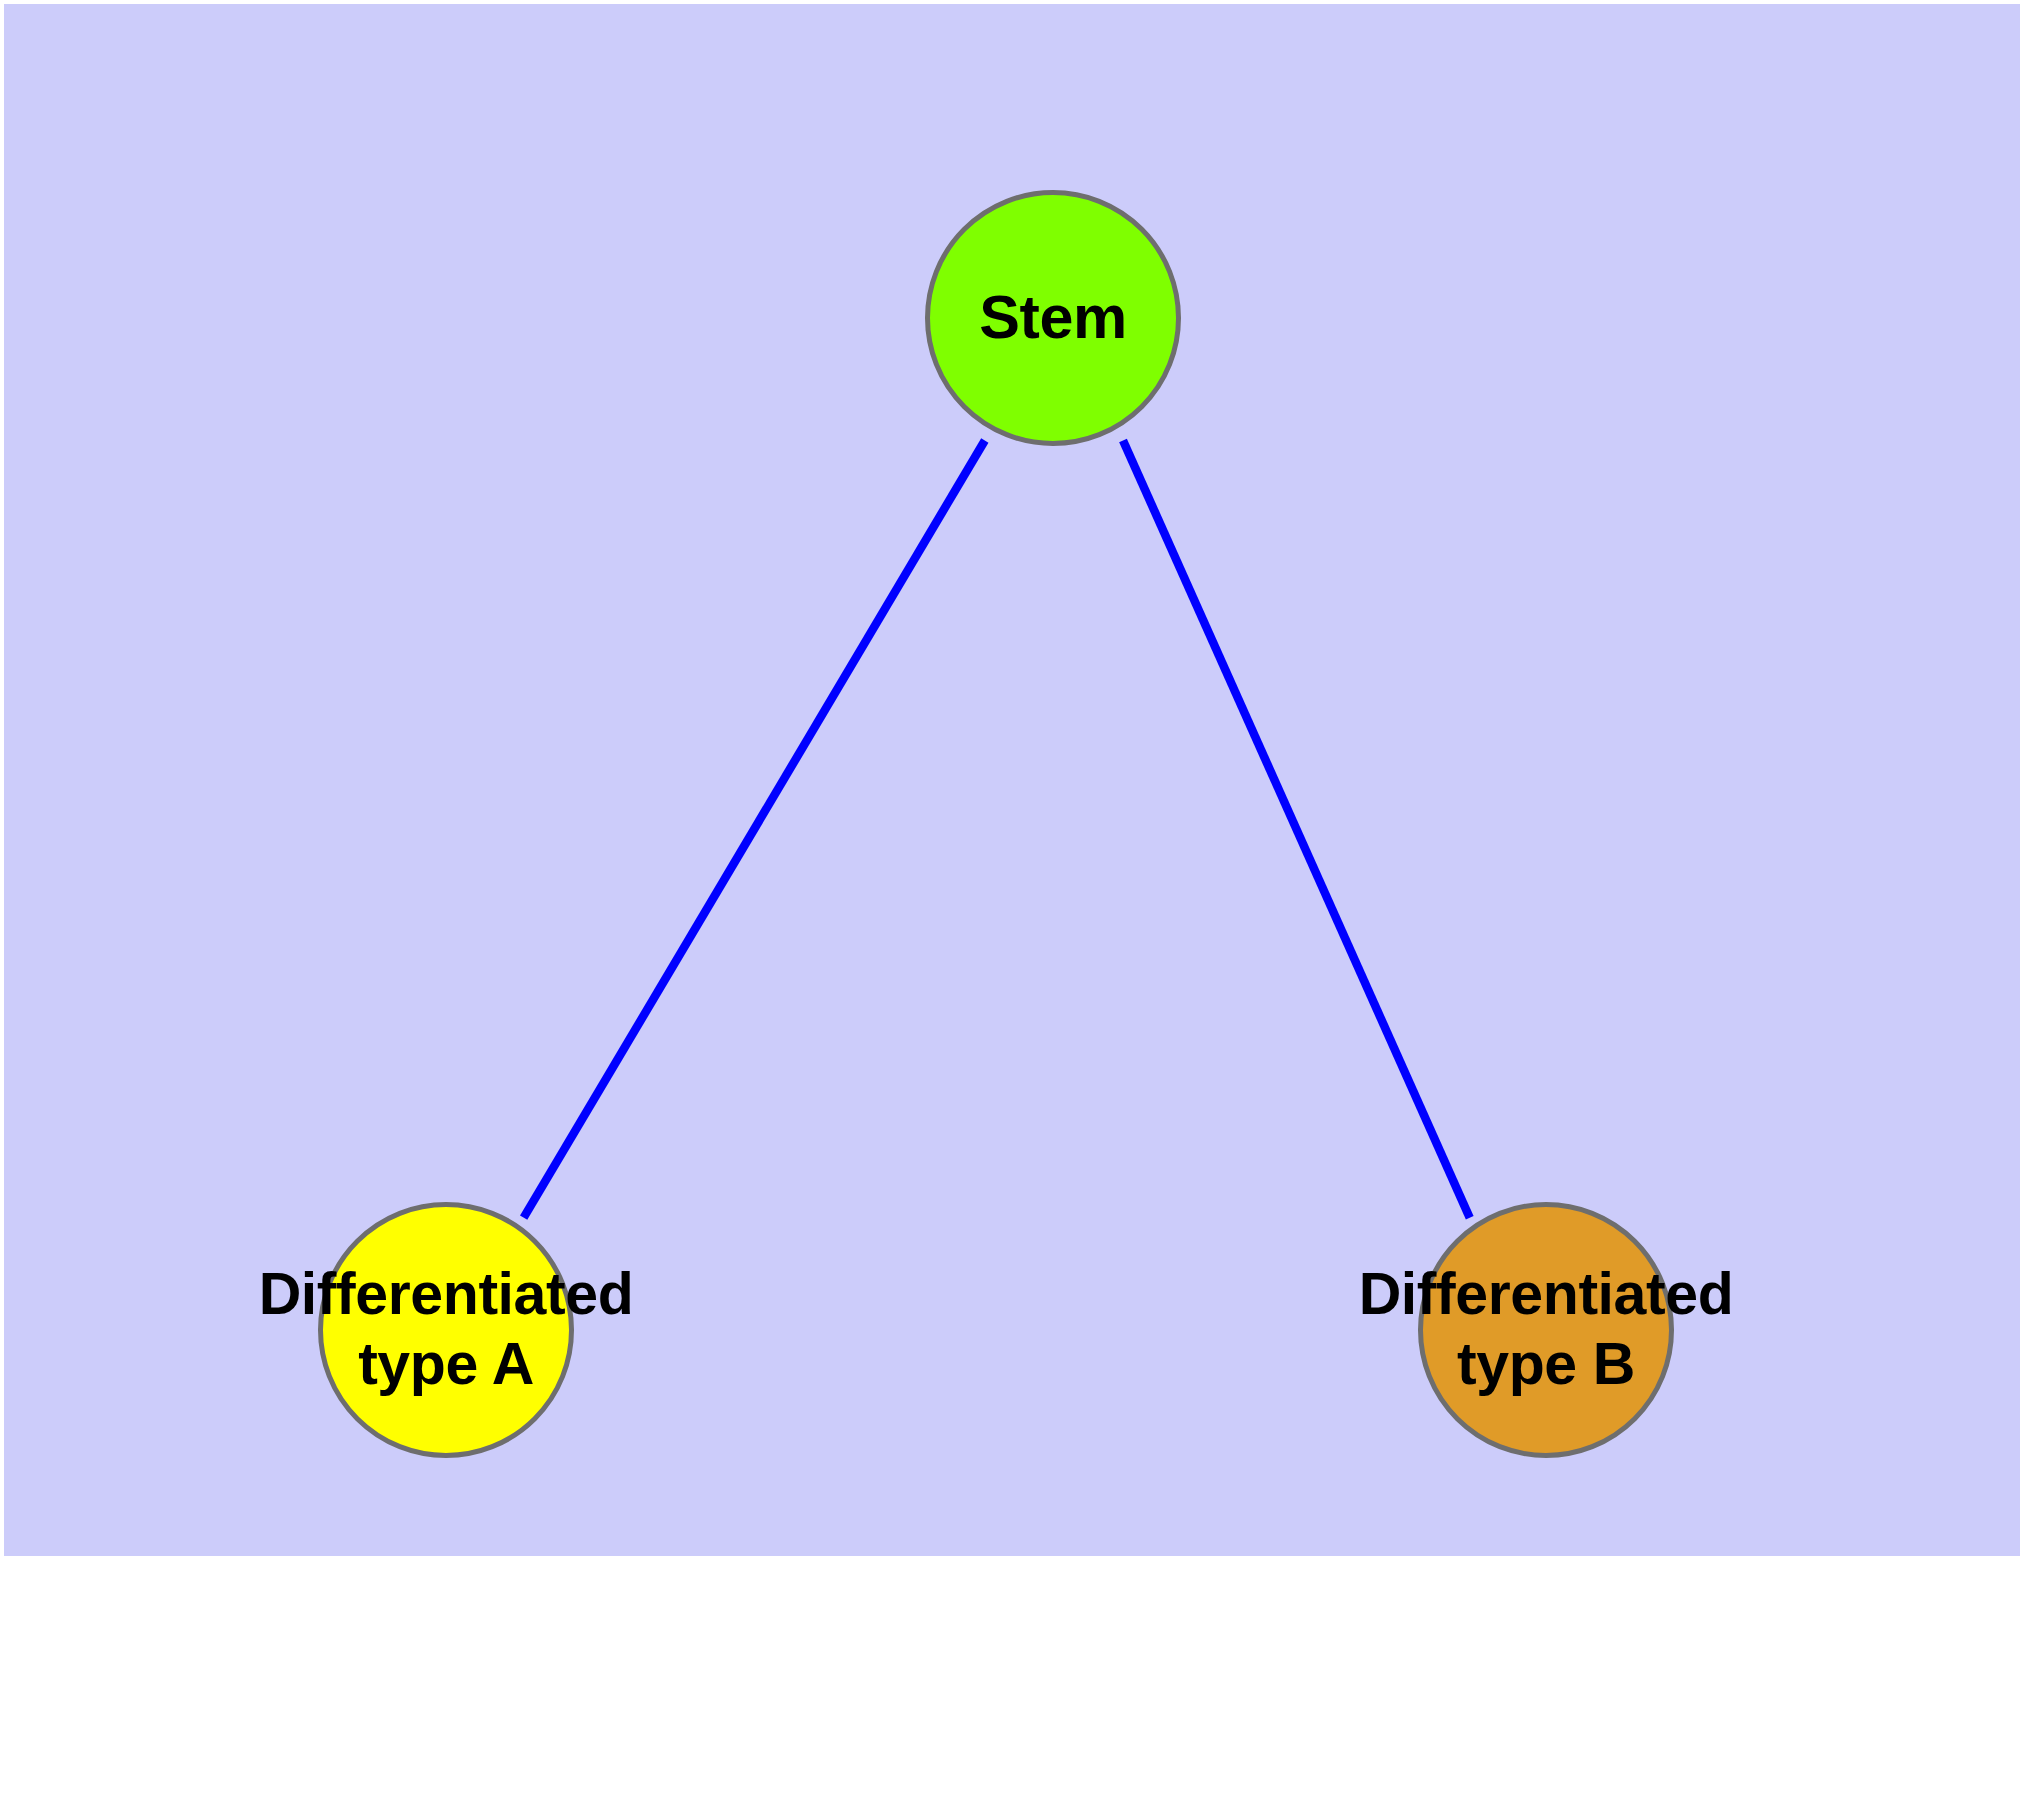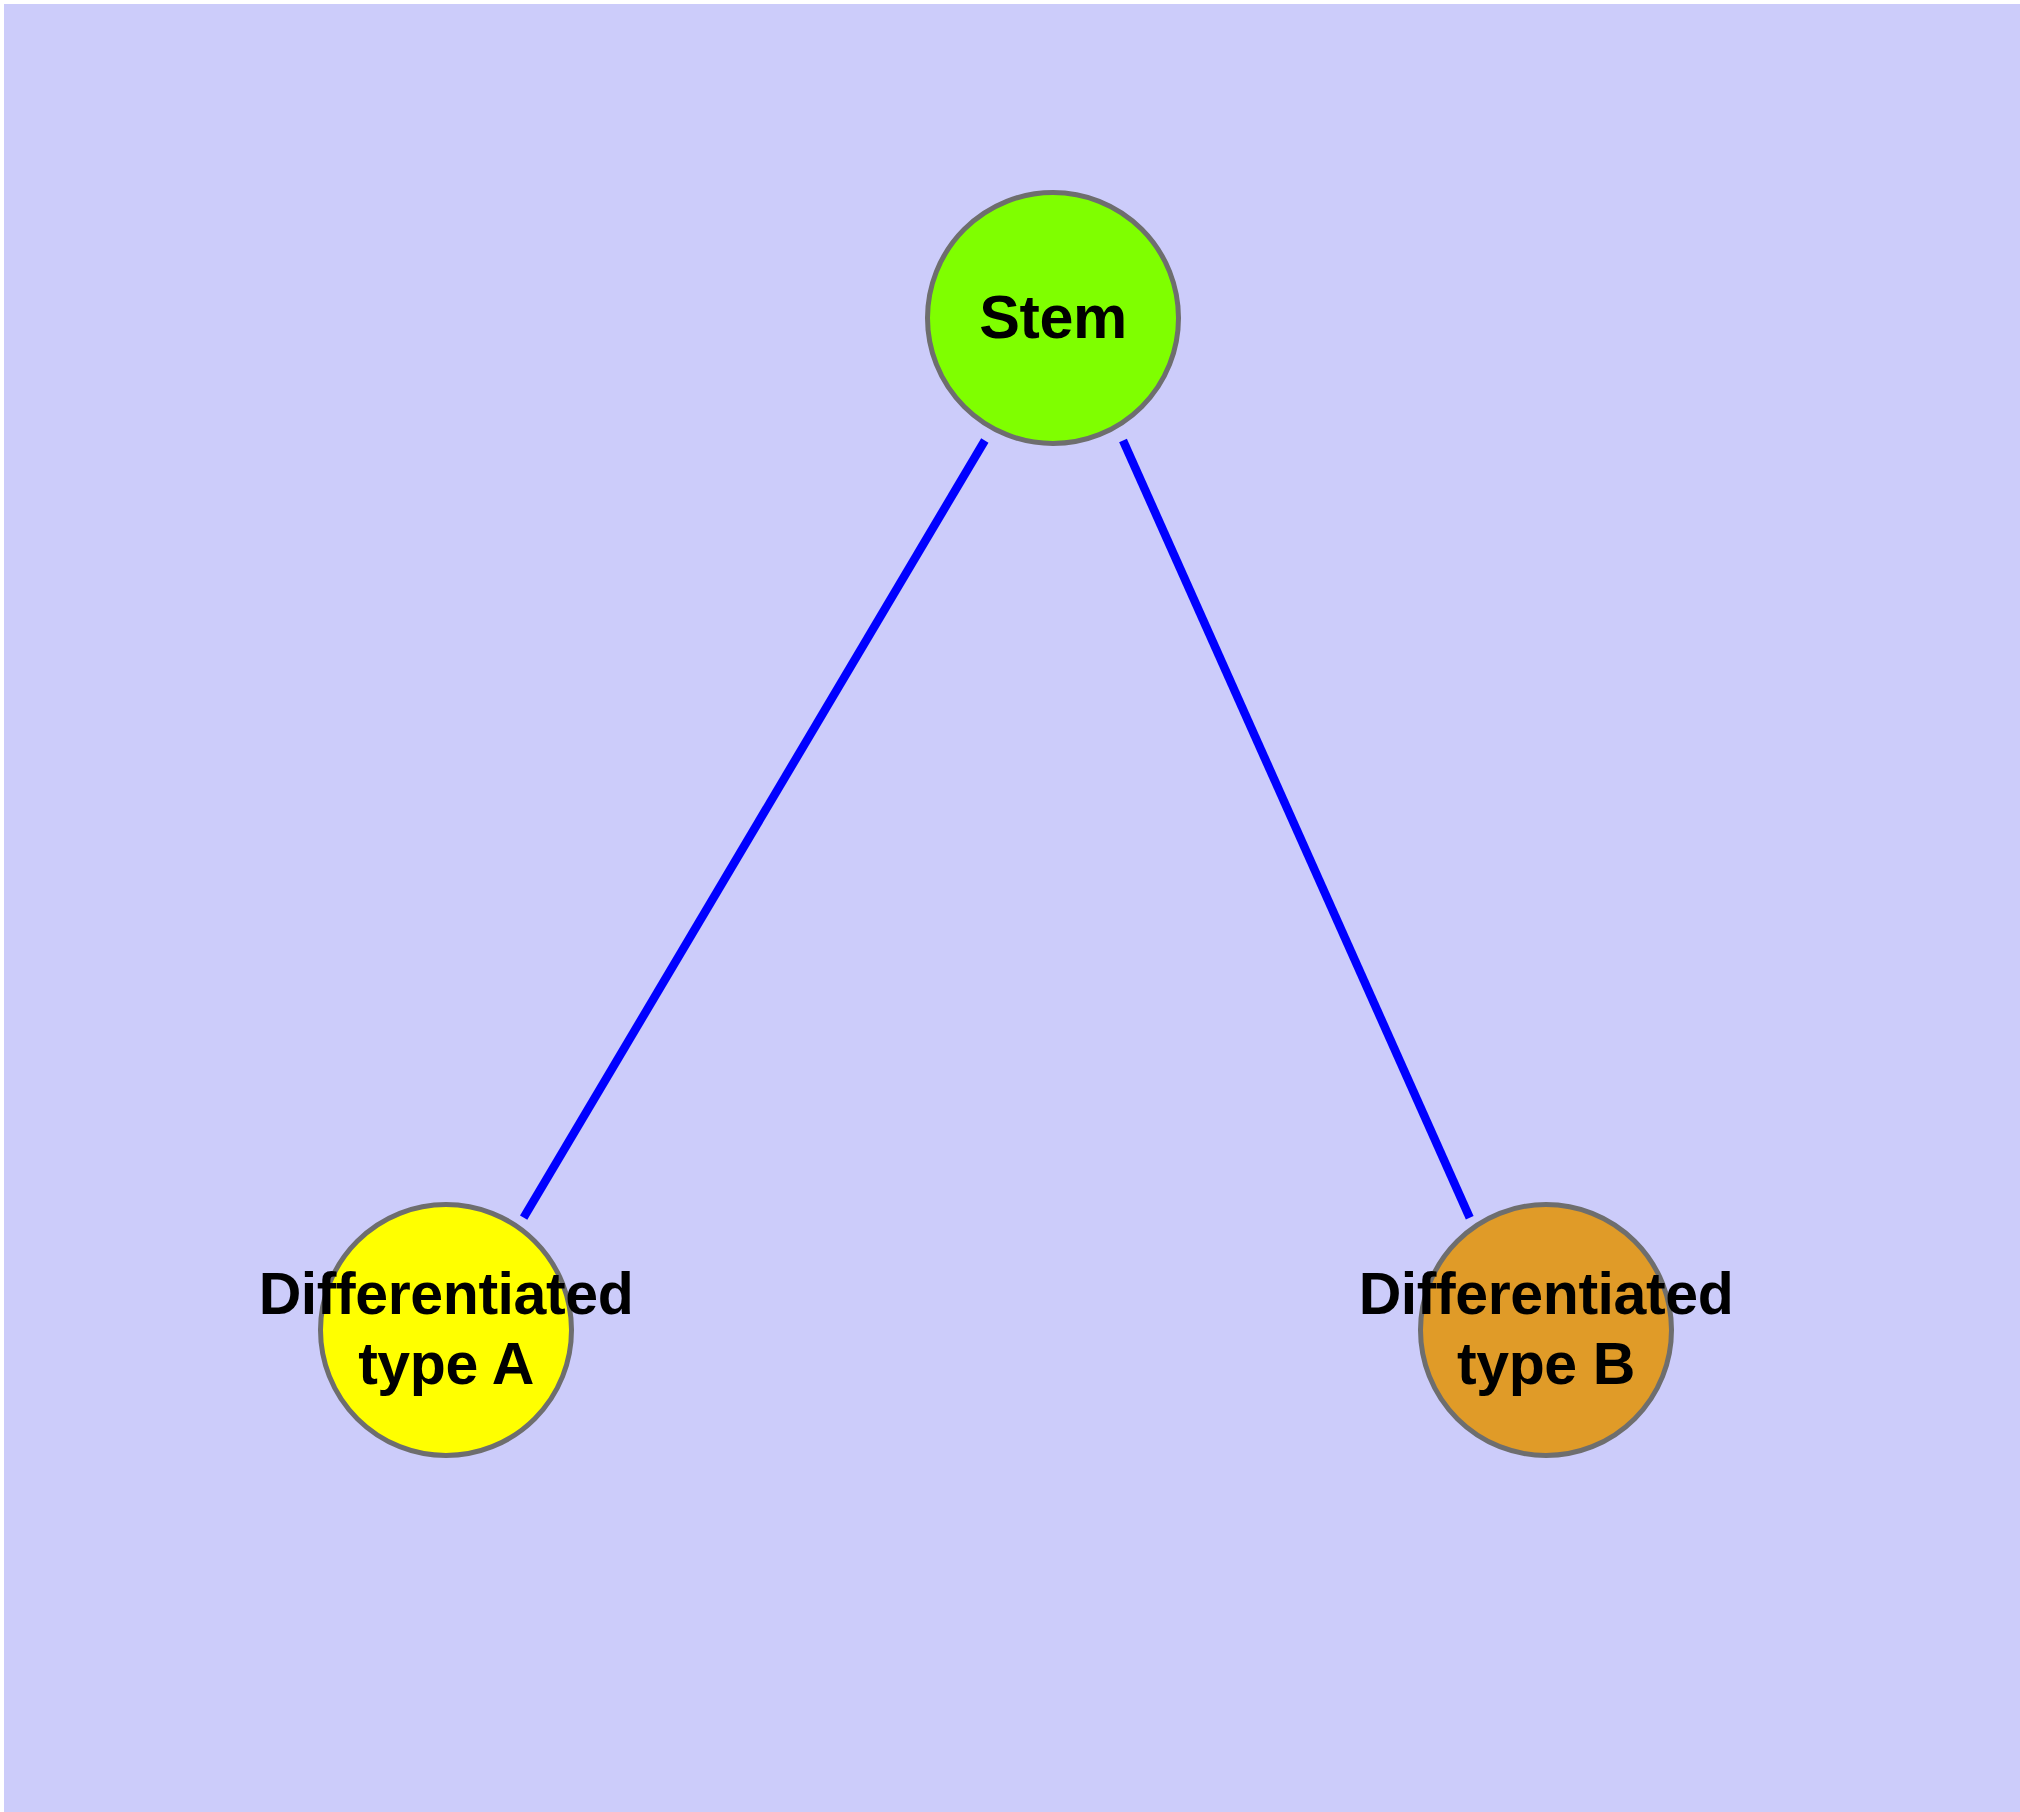--- a/index.html
+++ b/index.html
@@ -4,21 +4,21 @@
 <title>Cell Differentiation Graph</title>
 <style>
   html, body {
     margin: 0;
     padding: 0;
     background: #ffffff;
   }
   #canvas {
     position: relative;
     width: 2021px;
-    height: 1812px;
+    height: 1556px;
     background: #ccccfa;
     border-top: 4.2px solid #ffffff;
     border-left: 4.2px solid #ffffff;
     box-sizing: border-box;
     overflow: hidden;
     font-family: "Liberation Sans", "DejaVu Sans", sans-serif;
   }
   #graph-svg {
     position: absolute;
     left: 0;

